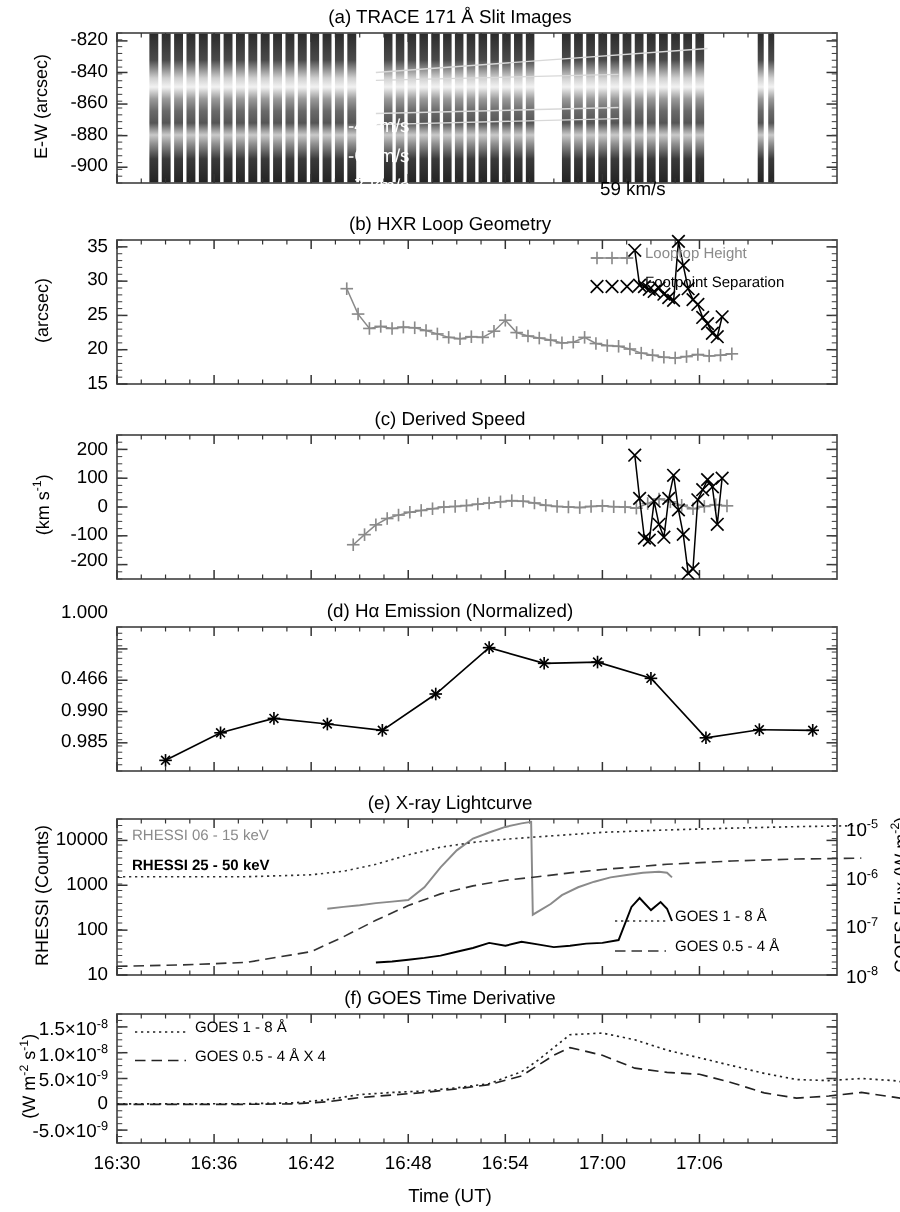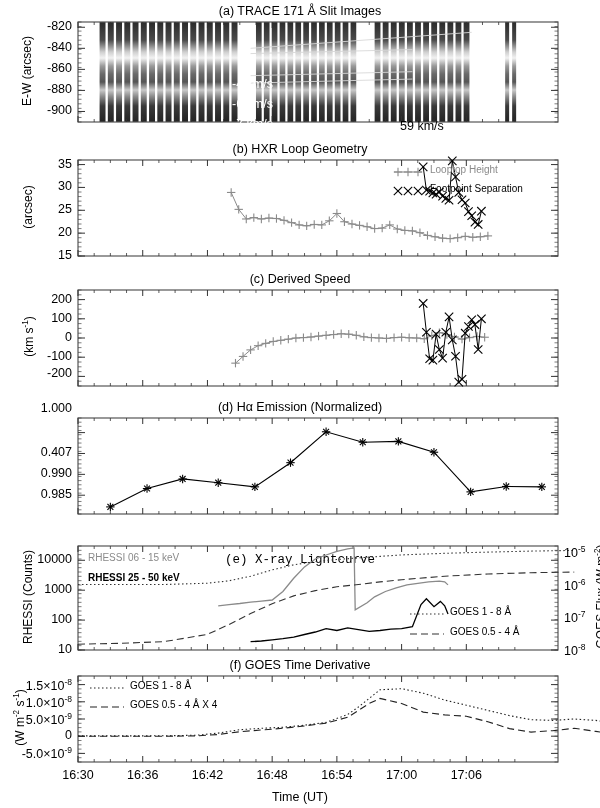--- a/index.html
+++ b/index.html
@@ -15,21 +15,21 @@
   sup{font-size:0.68em;vertical-align:super;}
 </style>
 </head>
 <body>
 
 <div id="fig">
     <div class="ptitle" style="top: 4px;">(a)  TRACE 171 Å Slit Images</div>
     <div class="ptitle" style="top: 142px;">(b)  HXR Loop Geometry</div>
     <div class="ptitle" style="top: 272px;">(c)  Derived Speed</div>
     <div class="ptitle" style="top: 400px;">(d)  Hα Emission (Normalized)</div>
-    <div class="ptitle" style="top: 553px; font-family: Liberation Mono, monospace;">(e)  X-ray Lightcurve</div>
+    <div class="ptitle" style="top: 528px;">(e)  X-ray Lightcurve</div>
     <div class="ptitle" style="top: 658px;">(f)  GOES Time Derivative</div>
     <svg width="600" height="808" style="position:absolute;left:0;top:0;">
       <clipPath id="clipA">
         <rect x="78" y="22" width="480" height="100"></rect>
       </clipPath>
       <defs>
         <linearGradient id="slitGrad" x1="0" y1="0" x2="0" y2="1">
           <stop offset="0" stop-color="#2b2b2b"></stop>
           <stop offset="0.18" stop-color="#4a4a4a"></stop>
           <stop offset="0.3" stop-color="#cfcfcf"></stop>
@@ -1106,21 +1106,21 @@
     <div class="ylab rot" style="left: -8px; top: 200px; width: 72px; text-align: center;">(arcsec)</div>
     <div class="legtxt" style="left: 430px; top: 164px; color: rgb(138, 138, 138);">Looptop Height</div>
     <div class="legtxt" style="left: 430px; top: 183px; color: rgb(0, 0, 0);">Footpoint Separation</div>
     <div class="ytick" style="left: 20px; width: 52px; top: 291.6px;">200</div>
     <div class="ytick" style="left: 20px; width: 52px; top: 310.8px;">100</div>
     <div class="ytick" style="left: 20px; width: 52px; top: 330px;">0</div>
     <div class="ytick" style="left: 20px; width: 52px; top: 349.2px;">-100</div>
     <div class="ytick" style="left: 20px; width: 52px; top: 366px;">-200</div>
     <div class="ylab rot" style="left: -18px; top: 329px; width: 92px; text-align: center;">(km s<sup>-1</sup>)</div>
     <div class="ytick" style="left: 12px; width: 60px; top: 401px;">1.000</div>
-    <div class="ytick" style="left: 12px; width: 60px; top: 445.478px;">0.407</div>
+    <div class="ytick" style="left: 12px; width: 60px; top: 445.478px;">0.466</div>
     <div class="ytick" style="left: 12px; width: 60px; top: 466.348px;">0.990</div>
     <div class="ytick" style="left: 12px; width: 60px; top: 487.217px;">0.985</div>
     <div class="ytick" style="left: 14px; width: 58px; top: 552.271px;">10000</div>
     <div class="ytick" style="left: 14px; width: 58px; top: 582.18px;">1000</div>
     <div class="ytick" style="left: 14px; width: 58px; top: 612.09px;">100</div>
     <div class="ytick" style="left: 14px; width: 58px; top: 642px;">10</div>
     <div class="ytick" style="left: 564px; width: 34px; top: 543.766px; text-align: left;">10<sup>-5</sup></div>
     <div class="ytick" style="left: 564px; width: 34px; top: 576.511px; text-align: left;">10<sup>-6</sup></div>
     <div class="ytick" style="left: 564px; width: 34px; top: 609.255px; text-align: left;">10<sup>-7</sup></div>
     <div class="ytick" style="left: 564px; width: 34px; top: 642px; text-align: left;">10<sup>-8</sup></div>

